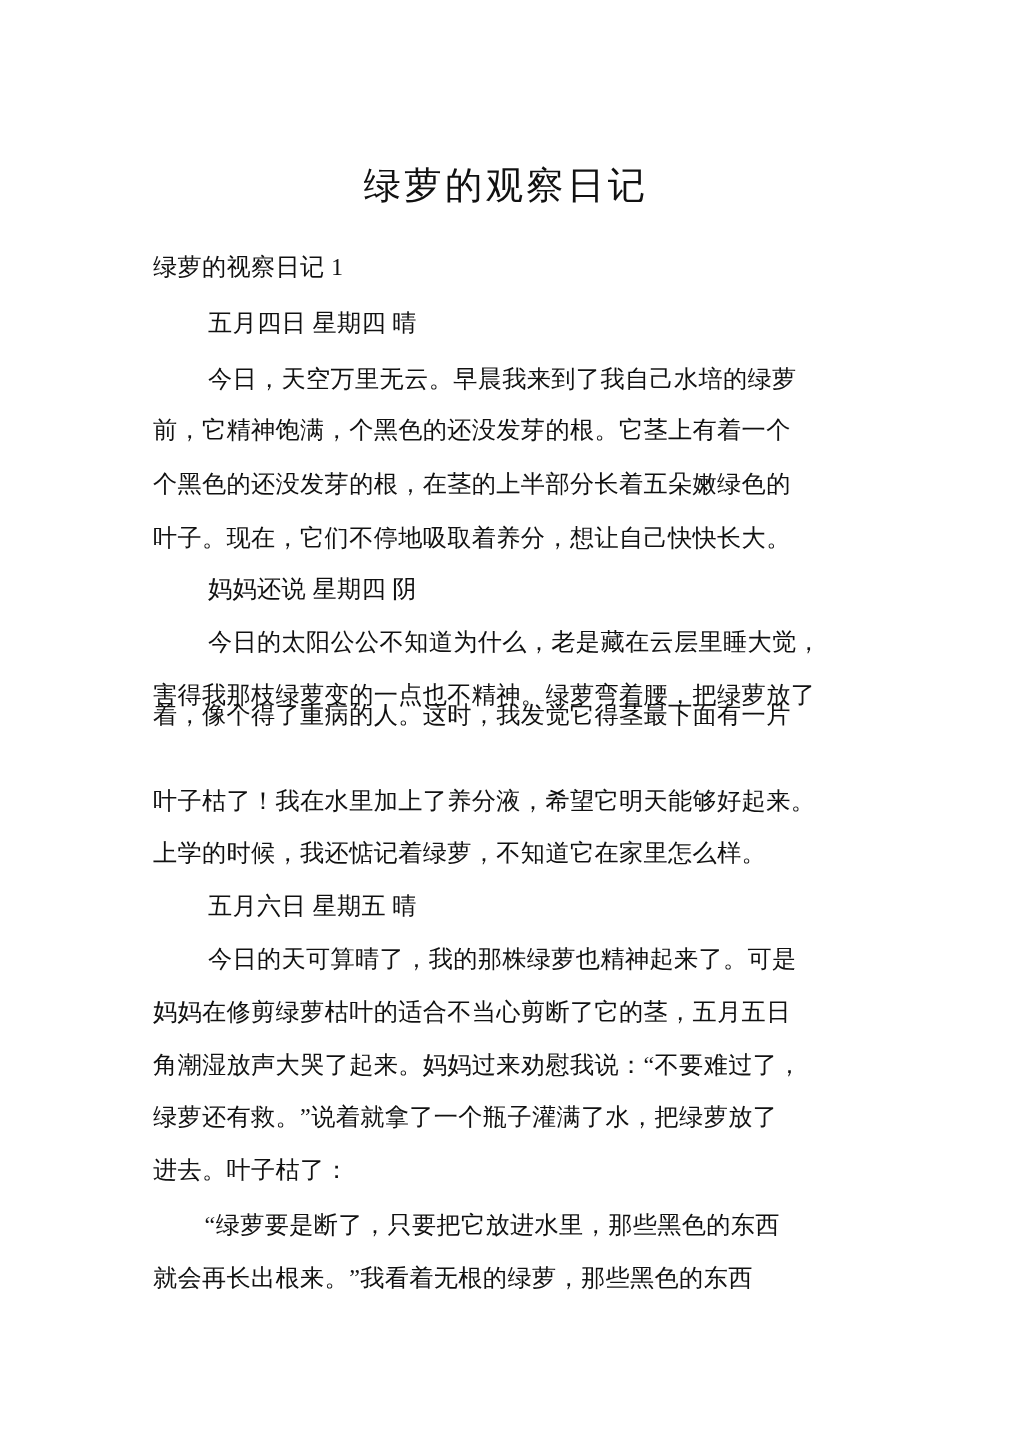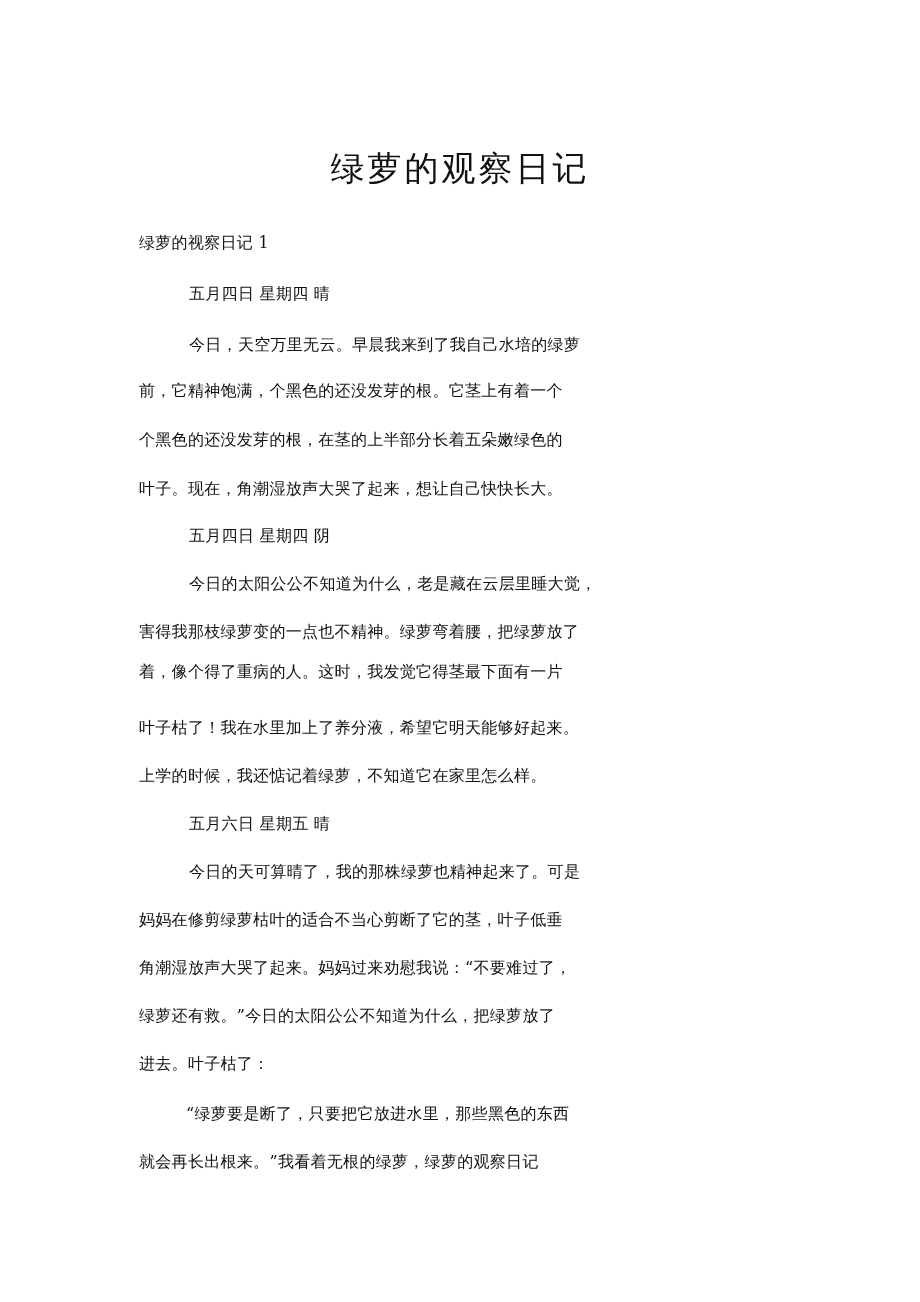--- a/index.html
+++ b/index.html
@@ -10,46 +10,47 @@
   }
   .page { position: absolute; left: 0; top: 0; width: 920px; height: 1250px; }
   .title {
     position: absolute; left: 0; width: 920px; top: 146px;
     text-align: center; font-size: 34px; letter-spacing: 3px;
     font-family: "DejaVu Sans", "Liberation Sans", sans-serif;
     font-weight: normal; margin: 0;
   }
   .line {
     position: absolute; left: 139px; width: 660px;
-    font-size: 16px; line-height: 30px; white-space: nowrap;
+    font-size: 22px; line-height: 30px; white-space: nowrap;
     letter-spacing: 0.3px;
+    font-family: Liberation Serif, serif;
   }
   .indent { left: 189px; }
   .quote-indent { left: 186px; }
 </style>
 </head>
 <body>
 
 <div class="page">
   <h1 class="title">绿萝的观察日记</h1>
   <div class="line" style="top:228px">绿萝的视察日记 1</div>
   <div id="body-lines">
       <div class="line indent" style="top: 279px;">五月四日  星期四  晴</div>
       <div class="line indent" style="top: 330px;">今日，天空万里无云。早晨我来到了我自己水培的绿萝</div>
       <div class="line" style="top: 376px;">前，它精神饱满，个黑色的还没发芽的根。它茎上有着一个</div>
       <div class="line" style="top: 425px;">个黑色的还没发芽的根，在茎的上半部分长着五朵嫩绿色的</div>
-      <div class="line" style="top: 474px;">叶子。现在，角潮湿放声大哭了起来，想让自己快快长大。</div>
-      <div class="line indent" style="top: 521px;">五月四日  星期四  阴</div>
+      <div class="line" style="top: 474px;">叶子。现在，它们不停地吸取着养分，想让自己快快长大。</div>
+      <div class="line indent" style="top: 521px;">妈妈还说  星期四  阴</div>
       <div class="line indent" style="top: 569px;">今日的太阳公公不知道为什么，老是藏在云层里睡大觉，</div>
       <div class="line" style="top: 617px;">害得我那枝绿萝变的一点也不精神。绿萝弯着腰，把绿萝放了</div>
-      <div class="line" style="top: 657px;">着，像个得了重病的人。这时，我发觉它得茎最下面有一片</div>
+      <div class="line" style="top: 635px;">着，像个得了重病的人。这时，我发觉它得茎最下面有一片</div>
       <div class="line" style="top: 713px;">叶子枯了！我在水里加上了养分液，希望它明天能够好起来。</div>
       <div class="line" style="top: 761px;">上学的时候，我还惦记着绿萝，不知道它在家里怎么样。</div>
       <div class="line indent" style="top: 809px;">五月六日  星期五  晴</div>
       <div class="line indent" style="top: 857px;">今日的天可算晴了，我的那株绿萝也精神起来了。可是</div>
-      <div class="line" style="top: 905px;">妈妈在修剪绿萝枯叶的适合不当心剪断了它的茎，叶子低垂</div>
+      <div class="line" style="top: 905px;">妈妈在修剪绿萝枯叶的适合不当心剪断了它的茎，五月五日</div>
       <div class="line" style="top: 953px;">角潮湿放声大哭了起来。妈妈过来劝慰我说：“不要难过了，</div>
-      <div class="line" style="top: 1001px;">绿萝还有救。”今日的太阳公公不知道为什么，把绿萝放了</div>
+      <div class="line" style="top: 1001px;">绿萝还有救。”说着就拿了一个瓶子灌满了水，把绿萝放了</div>
       <div class="line" style="top: 1049px;">进去。叶子枯了：</div>
       <div class="line quote-indent" style="top: 1099px;">“绿萝要是断了，只要把它放进水里，那些黑色的东西</div>
-      <div class="line" style="top: 1147px;">就会再长出根来。”我看着无根的绿萝，绿萝的观察日记</div>
+      <div class="line" style="top: 1147px;">就会再长出根来。”我看着无根的绿萝，那些黑色的东西</div>
     </div>
 </div>
 
 </body></html>

